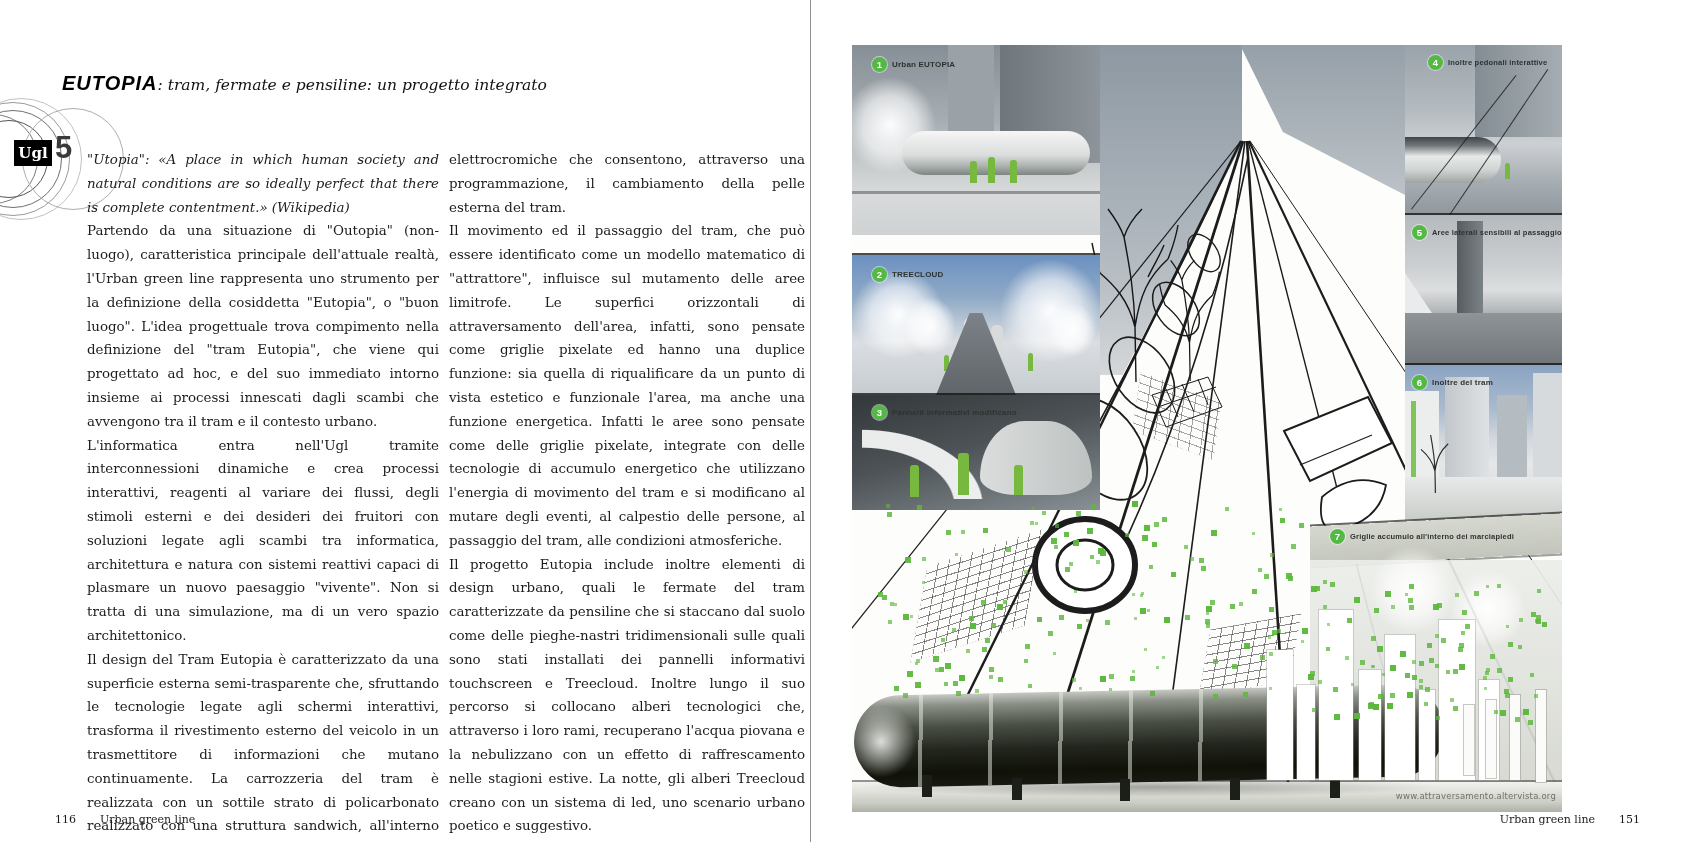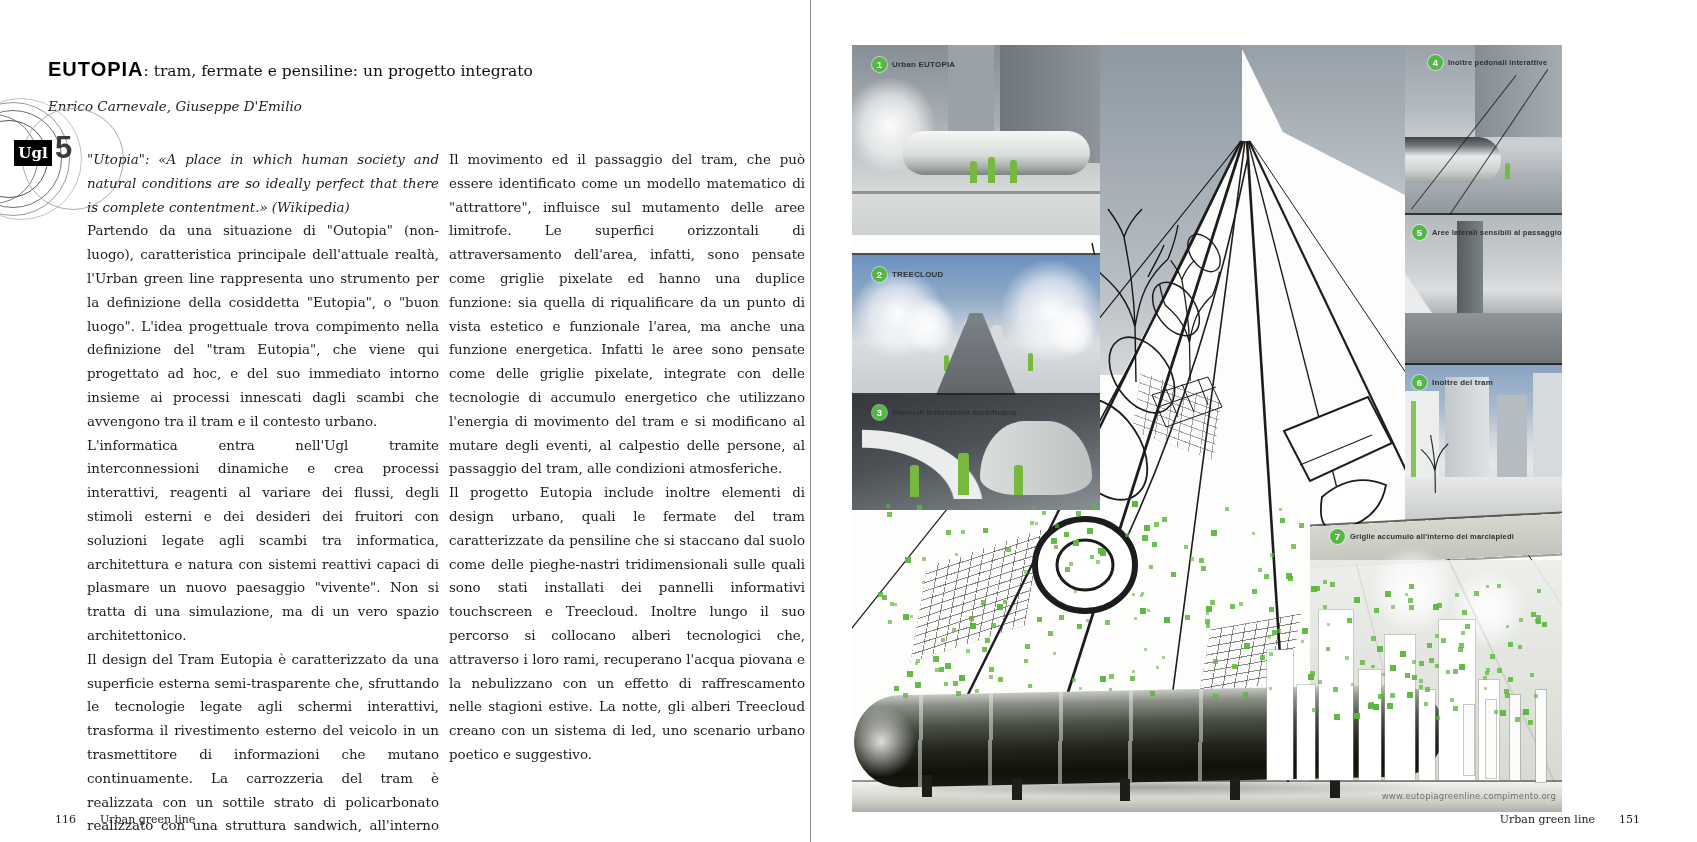--- a/index.html
+++ b/index.html
@@ -5,21 +5,21 @@
   html,body{margin:0;padding:0;background:#ffffff;}
   body{width:1697px;height:842px;position:relative;font-family:"DejaVu Serif",serif;color:#1c1c1c;overflow:hidden;}
   .spread{position:absolute;inset:0;background:#fff;}
   .page{position:absolute;top:0;height:842px;}
   .page-left{left:0;width:810px;}
   .page-right{left:811px;width:886px;}
   .gutter{position:absolute;left:810px;top:0;width:1px;height:842px;background:#8f8f8f;}
 
   
   .title-block{position:absolute;left:48px;top:46px;width:700px;}
-  h1{margin:0;font-weight:normal;white-space:nowrap;}
+  h1{margin:14px;font-weight:normal;white-space:nowrap;font-style:italic;}
   h1 .brand{font-family:"Liberation Sans",sans-serif;font-weight:700;font-size:20px;letter-spacing:1px;color:#000;}
   h1 .title-rest{font-size:15.5px;color:#111;}
   .byline{margin:14px 0 0 0;font-style:italic;font-size:13.5px;color:#222;}
 
   .ugl-logo{position:absolute;left:0;top:96px;width:132px;height:128px;}
   .ugl-logo .c{position:absolute;border-radius:50%;border:1px solid #8a8a8a;}
   .ugl-logo .c1{left:-44px;top:6px;width:112px;height:112px;border-color:#9a9a9a;}
   .ugl-logo .c2{left:-36px;top:14px;width:96px;height:96px;border-color:#6f6f6f;}
   .ugl-logo .c3{left:-52px;top:18px;width:88px;height:88px;border-color:#7c7c7c;}
   .ugl-logo .c4{left:-30px;top:24px;width:76px;height:76px;border-color:#565656;}
@@ -179,21 +179,20 @@
 </style>
 </head>
 <body>
 
 <div class="spread">
 
   <section class="page page-left">
 
     <header class="title-block">
       <h1><span class="brand">EUTOPIA</span><span class="title-rest">: tram, fermate e pensiline: un progetto integrato</span></h1>
-      <p class="byline">Enrico Carnevale, Giuseppe D'Emilio</p>
     </header>
 
     <div class="ugl-logo">
       <span class="c c5"></span>
       <span class="c c1"></span>
       <span class="c c2"></span>
       <span class="c c3"></span>
       <span class="c c4"></span>
       <span class="c c6"></span>
       <span class="ugl-box">Ugl</span>
@@ -201,20 +200,21 @@
     </div>
 
     <div class="col col1">
       <p class="quote">"Utopia": «A place in which human society and natural conditions are so ideally perfect that there is complete contentment.» (Wikipedia)</p>
       <p>Partendo da una situazione di "Outopia" (non-luogo), caratteristica principale dell'attuale realtà, l'Urban green line rappresenta uno strumento per la definizione della cosiddetta "Eutopia", o "buon luogo". L'idea progettuale trova compimento nella definizione del "tram Eutopia", che viene qui progettato ad hoc, e del suo immediato intorno insieme ai processi innescati dagli scambi che avvengono tra il tram e il contesto urbano.</p>
       <p>L'informatica entra nell'Ugl tramite interconnessioni dinamiche e crea processi interattivi, reagenti al variare dei flussi, degli stimoli esterni e dei desideri dei fruitori con soluzioni legate agli scambi tra informatica, architettura e natura con sistemi reattivi capaci di plasmare un nuovo paesaggio "vivente". Non si tratta di una simulazione, ma di un vero spazio architettonico.</p>
       <p>Il design del Tram Eutopia è caratterizzato da una superficie esterna semi-trasparente che, sfruttando le tecnologie legate agli schermi interattivi, trasforma il rivestimento esterno del veicolo in un trasmettitore di informazioni che mutano continuamente. La carrozzeria del tram è realizzata con un sottile strato di policarbonato realizzato con una struttura sandwich, all'interno della quale si trovano strati di cristalli liquidi, led e fibre</p>
     </div>
 
     <div class="col col2">
+      <p>elettrocromiche che consentono, attraverso una programmazione, il cambiamento della pelle esterna del tram.</p>
       <p>Il movimento ed il passaggio del tram, che può essere identificato come un modello matematico di "attrattore", influisce sul mutamento delle aree limitrofe. Le superfici orizzontali di attraversamento dell'area, infatti, sono pensate come griglie pixelate ed hanno una duplice funzione: sia quella di riqualificare da un punto di vista estetico e funzionale l'area, ma anche una funzione energetica. Infatti le aree sono pensate come delle griglie pixelate, integrate con delle tecnologie di accumulo energetico che utilizzano l'energia di movimento del tram e si modificano al mutare degli eventi, al calpestio delle persone, al passaggio del tram, alle condizioni atmosferiche.</p>
       <p>Il progetto Eutopia include inoltre elementi di design urbano, quali le fermate del tram caratterizzate da pensiline che si staccano dal suolo come delle pieghe-nastri tridimensionali sulle quali sono stati installati dei pannelli informativi touchscreen e Treecloud. Inoltre lungo il suo percorso si collocano alberi tecnologici che, attraverso i loro rami, recuperano l'acqua piovana e la nebulizzano con un effetto di raffrescamento nelle stagioni estive. La notte, gli alberi Treecloud creano con un sistema di led, uno scenario urbano poetico e suggestivo.</p>
     </div>
 
     <footer class="footer footer-left">
       <span class="pagenum">116</span><span>Urban green line</span>
     </footer>
   </section>
 
   <div class="gutter"></div>
@@ -628,20 +628,20 @@
       </div>
       <div class="callout co6">
         <span class="num">6</span>
         <span class="lbl">Inoltre del tram</span>
       </div>
       <div class="callout co7">
         <span class="num">7</span>
         <span class="lbl">Griglie accumulo all'interno dei marciapiedi</span>
       </div>
 
-      <figcaption class="credit">www.eutopiagreenline.compimento.org</figcaption>
+      <figcaption class="credit">www.attraversamento.altervista.org</figcaption>
     </figure>
 
     <footer class="footer footer-right">
       <span>Urban green line</span><span class="pagenum">151</span>
     </footer>
   </section>
 </div>
 
 </body></html>

